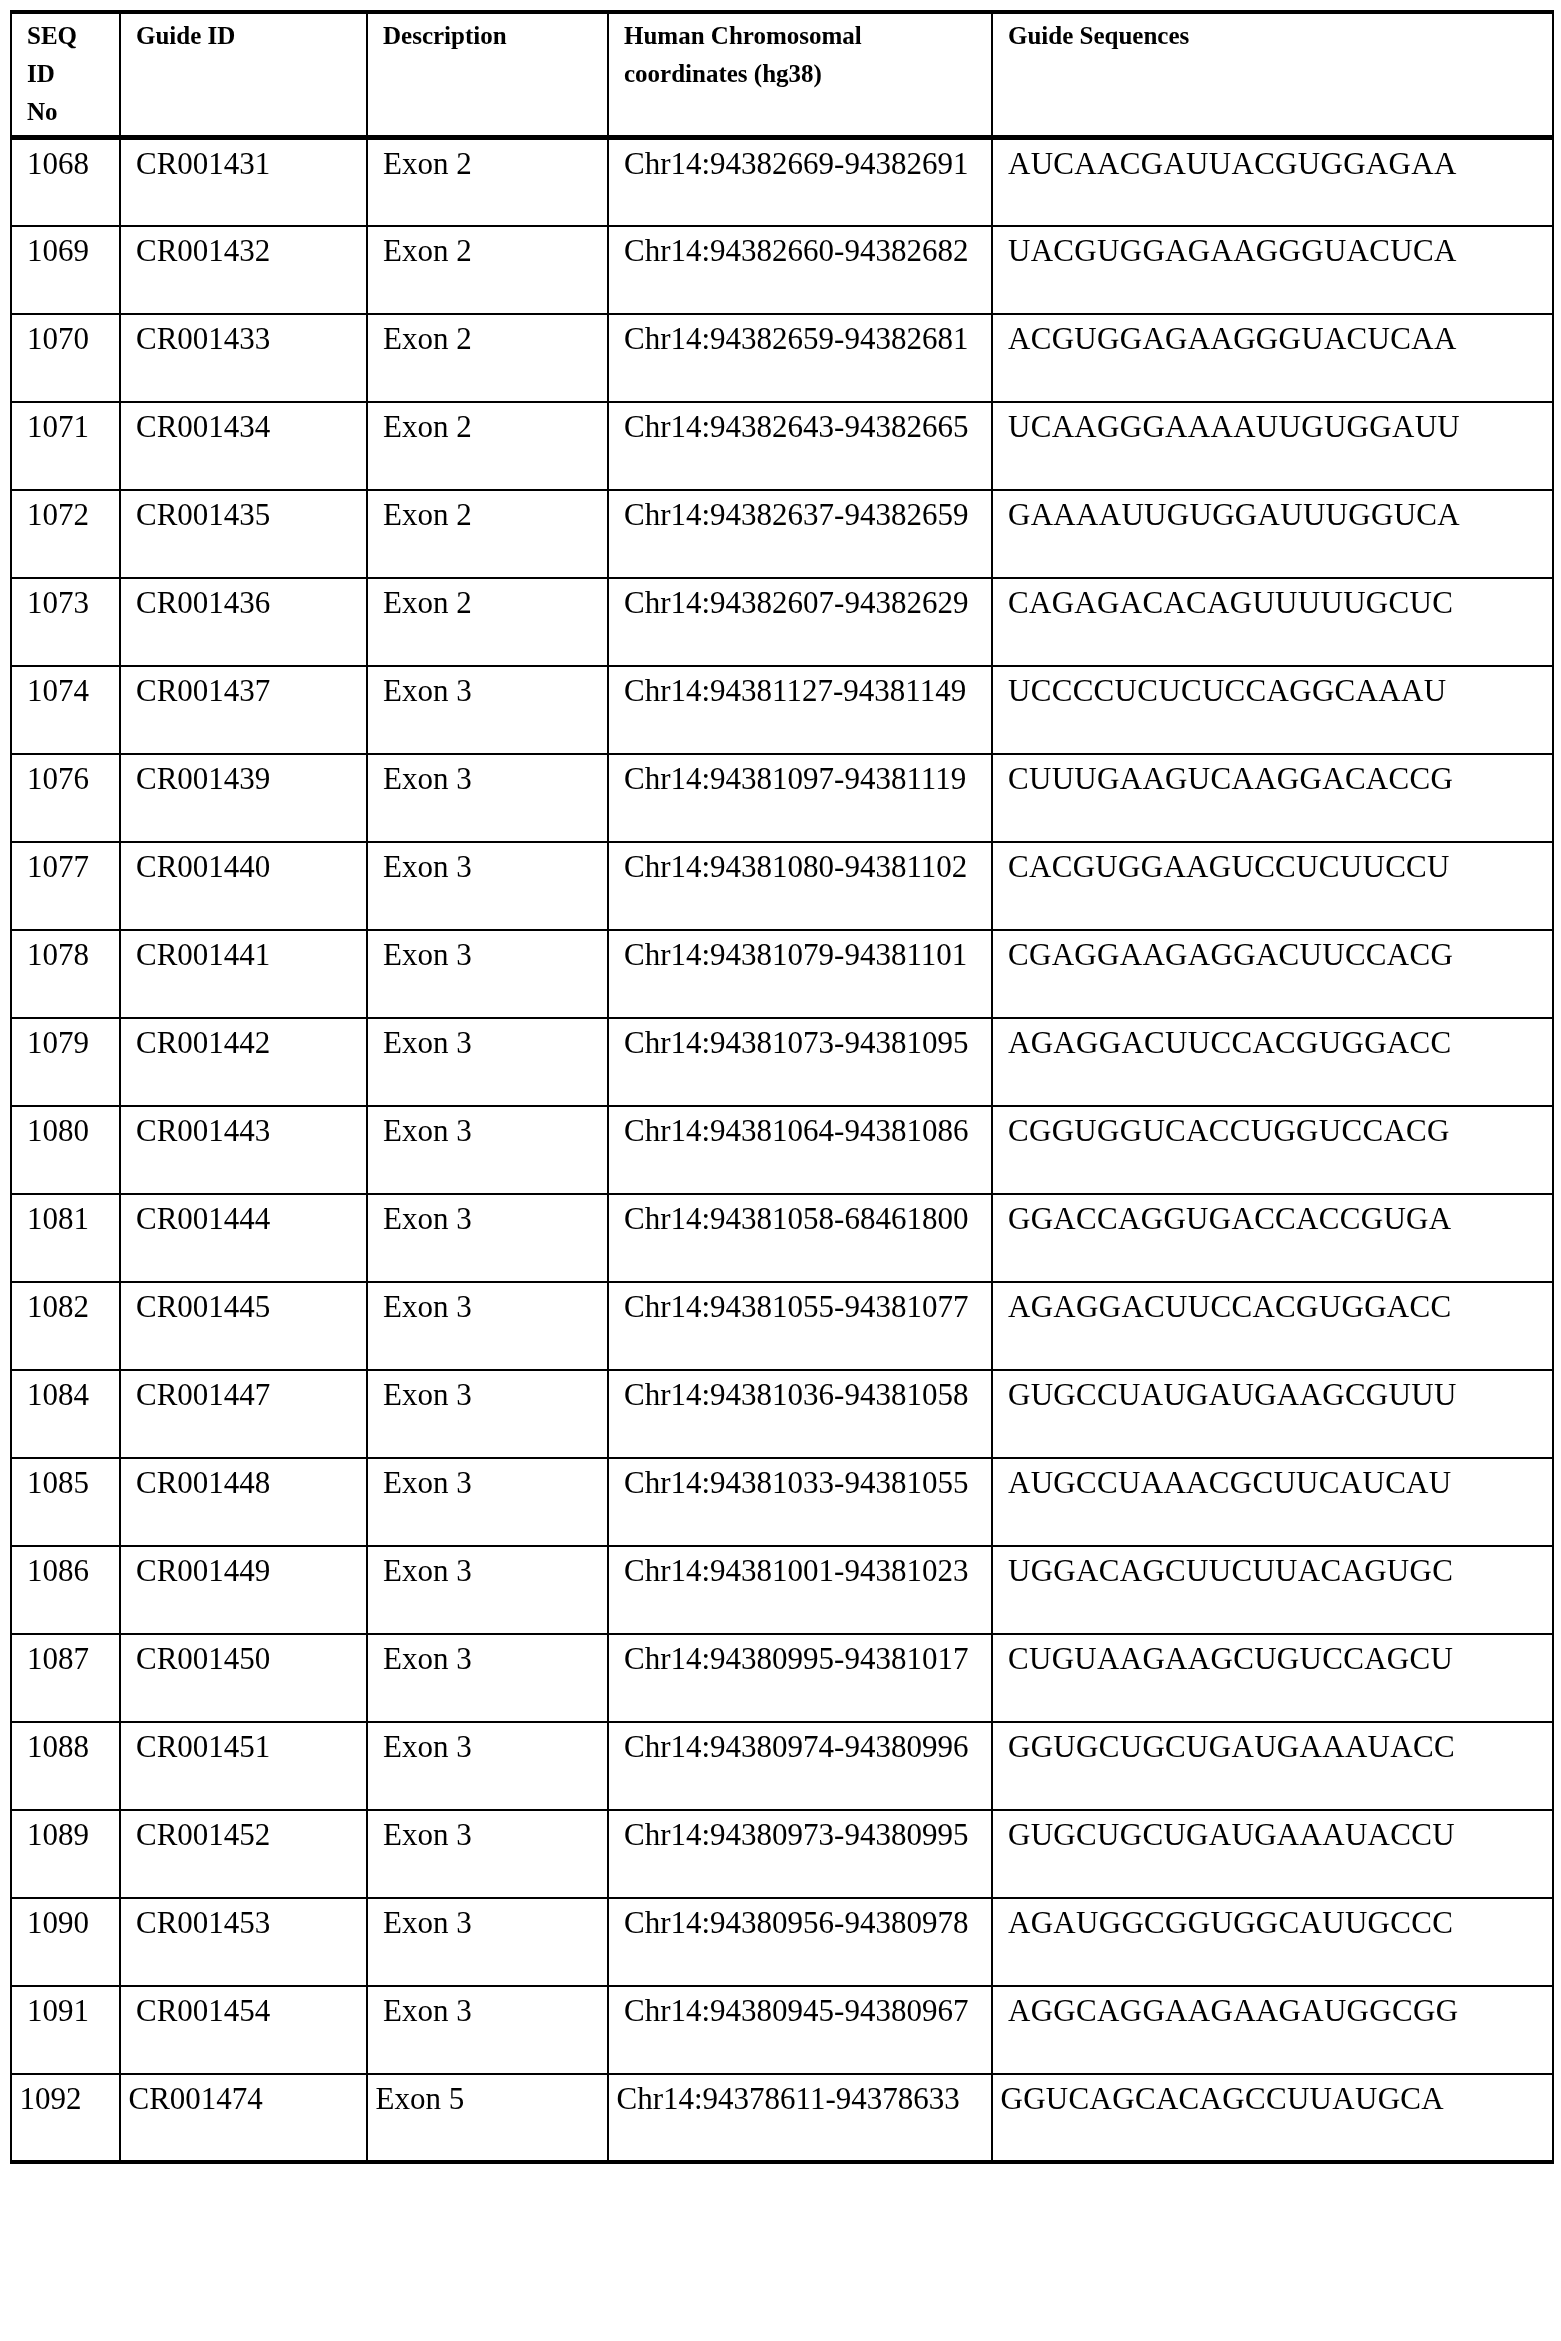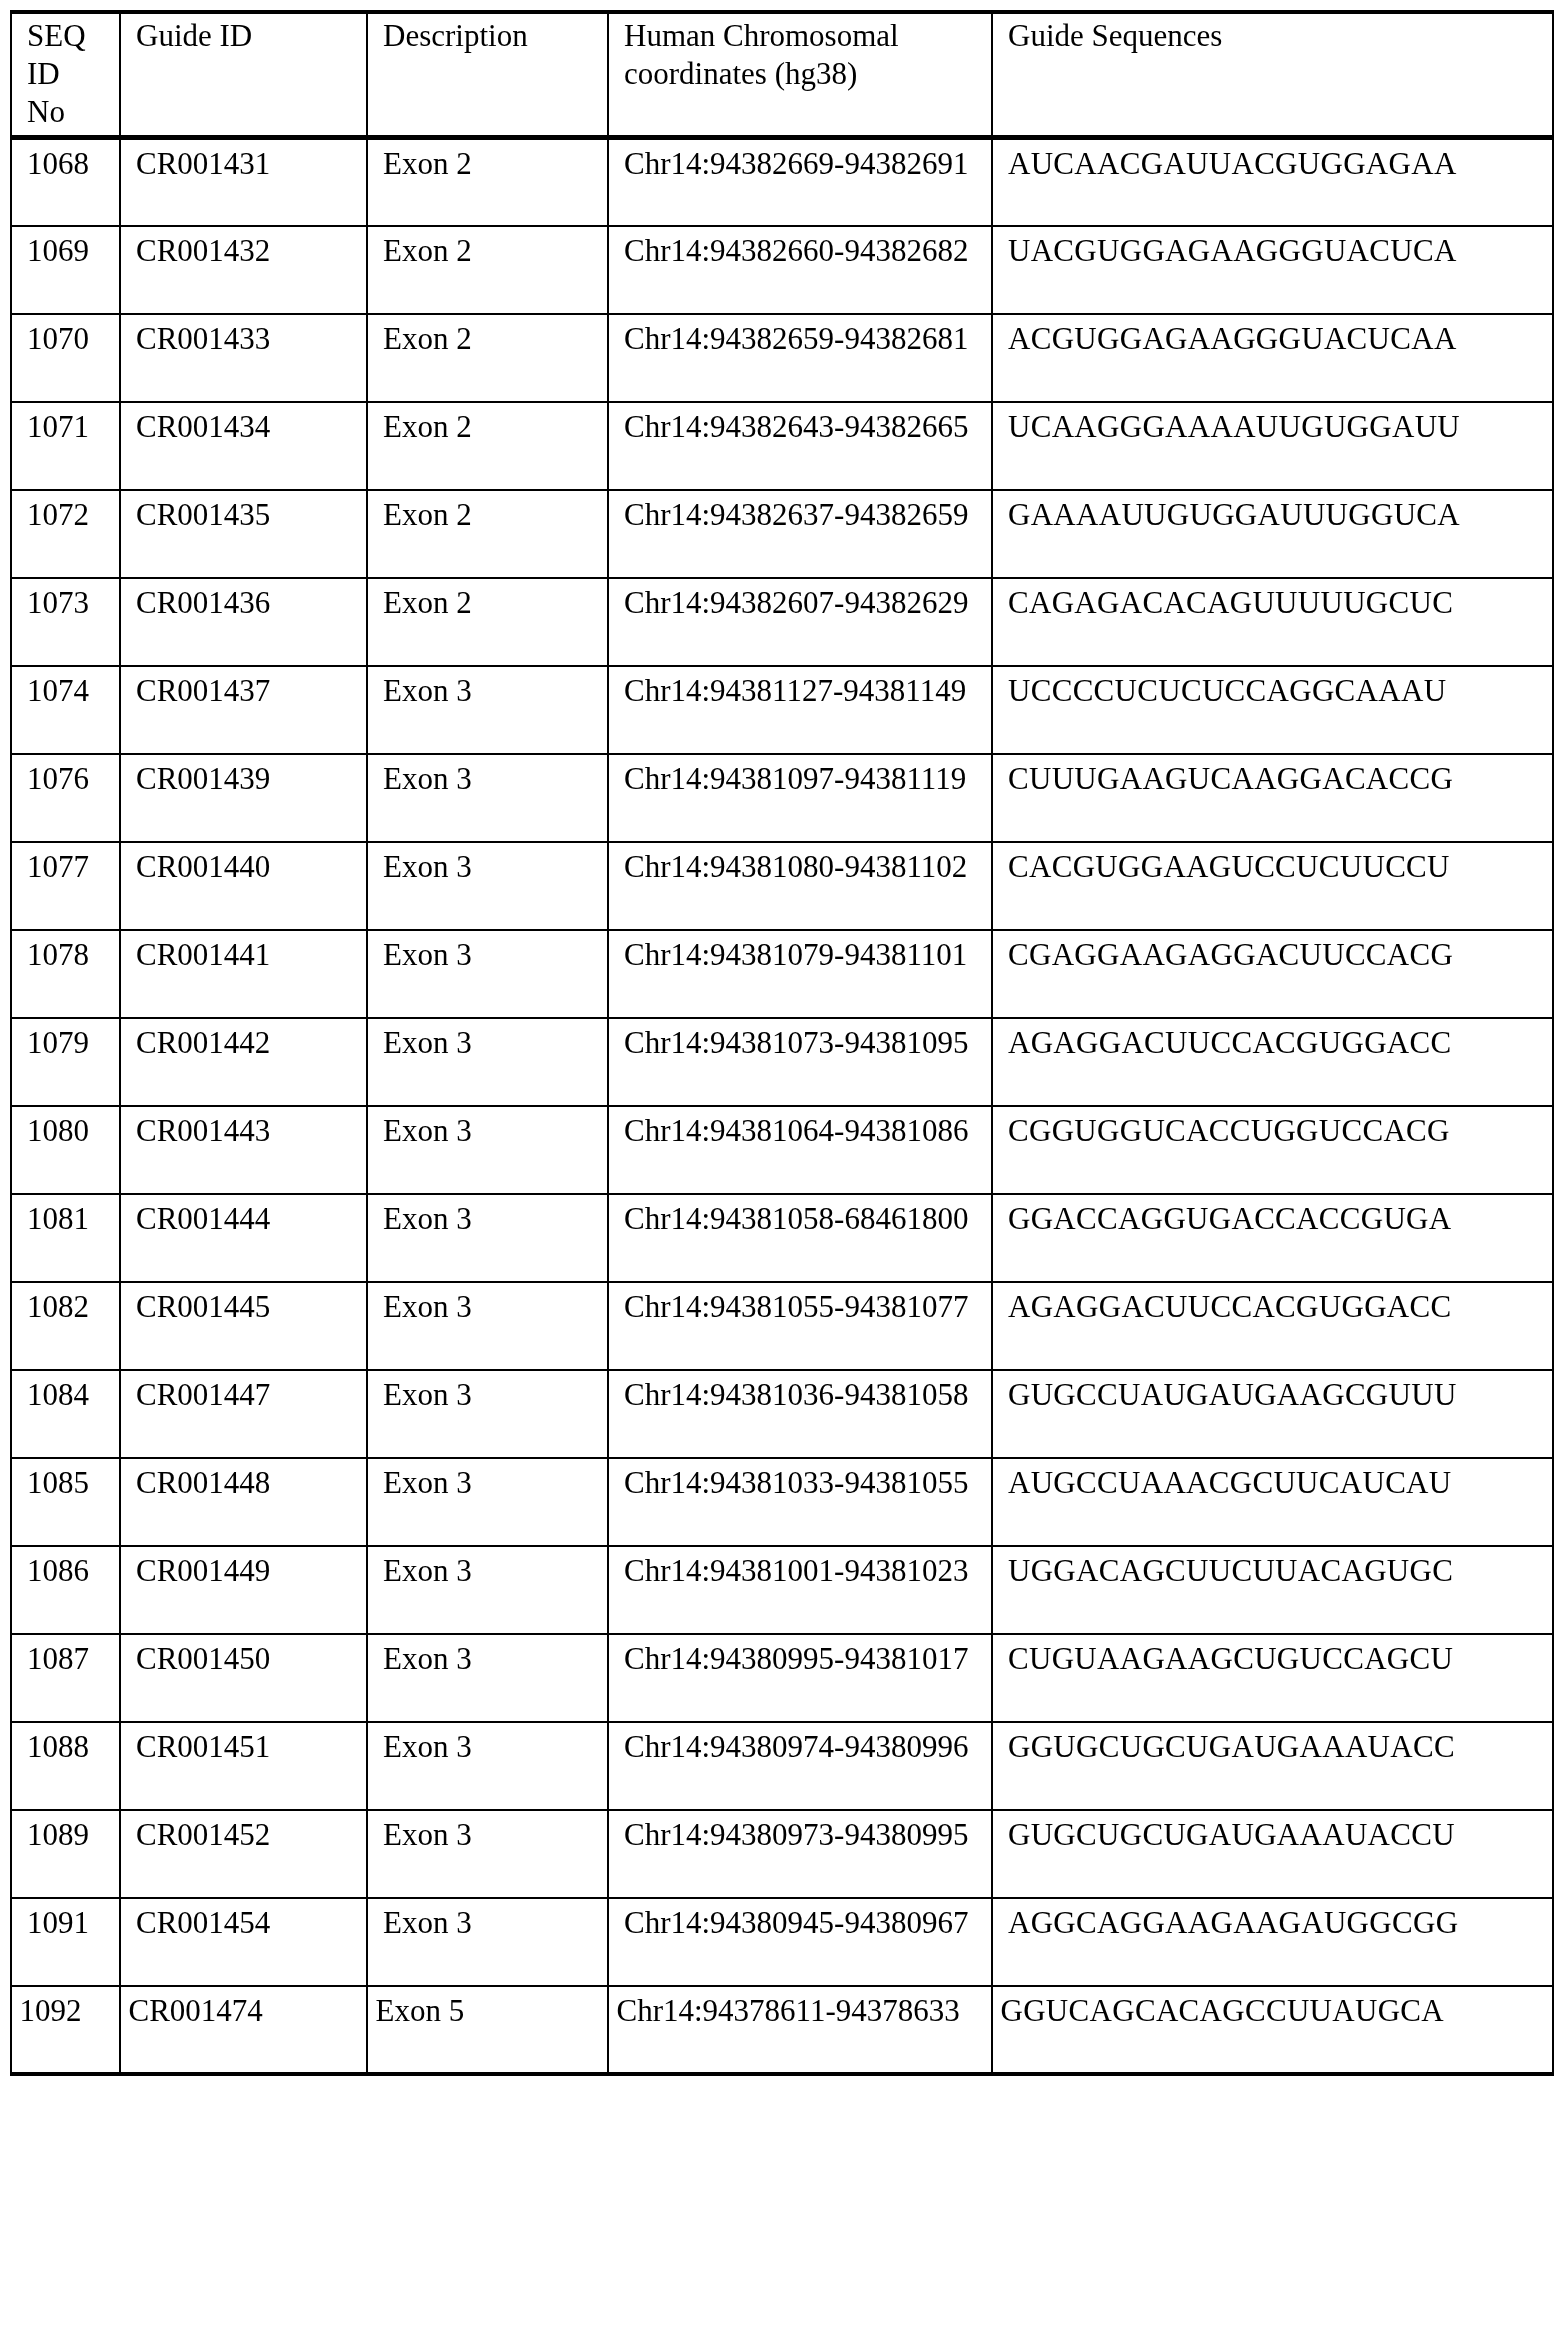--- a/index.html
+++ b/index.html
@@ -29,22 +29,22 @@
   .tbl col.c4 { width: 384px; }
   .tbl col.c5 { width: 561px; }
   .tbl th, .tbl td {
     border: 2.6px solid #000000;
     vertical-align: top;
     text-align: left;
     padding: 6.9px 12px 0 15.5px;
     box-sizing: border-box;
   }
   .tbl th {
-    font-weight: normal;
-    font-size: 31px;
+    font-weight: bold;
+    font-size: 25px;
     line-height: 38px;
     height: 126px;
     padding-top: 3.4px;
   }
   .tbl td {
     font-weight: normal;
     font-size: 31px;
     line-height: 38px;
     height: 88px;
     padding-top: 5.2px;
@@ -211,20 +211,27 @@
     <td class="seq">GGUGCUGCUGAUGAAAUACC</td>
   </tr>
       <tr>
     <td>1089</td>
     <td>CR001452</td>
     <td>Exon 3</td>
     <td>Chr14:94380973-94380995</td>
     <td class="seq">GUGCUGCUGAUGAAAUACCU</td>
   </tr>
       <tr>
+    <td>1090</td>
+    <td>CR001453</td>
+    <td>Exon 3</td>
+    <td>Chr14:94380956-94380978</td>
+    <td class="seq">AGAUGGCGGUGGCAUUGCCC</td>
+  </tr>
+      <tr>
     <td>1091</td>
     <td>CR001454</td>
     <td>Exon 3</td>
     <td>Chr14:94380945-94380967</td>
     <td class="seq">AGGCAGGAAGAAGAUGGCGG</td>
   </tr>
       <tr>
     <td>1092</td>
     <td>CR001474</td>
     <td>Exon 5</td>

